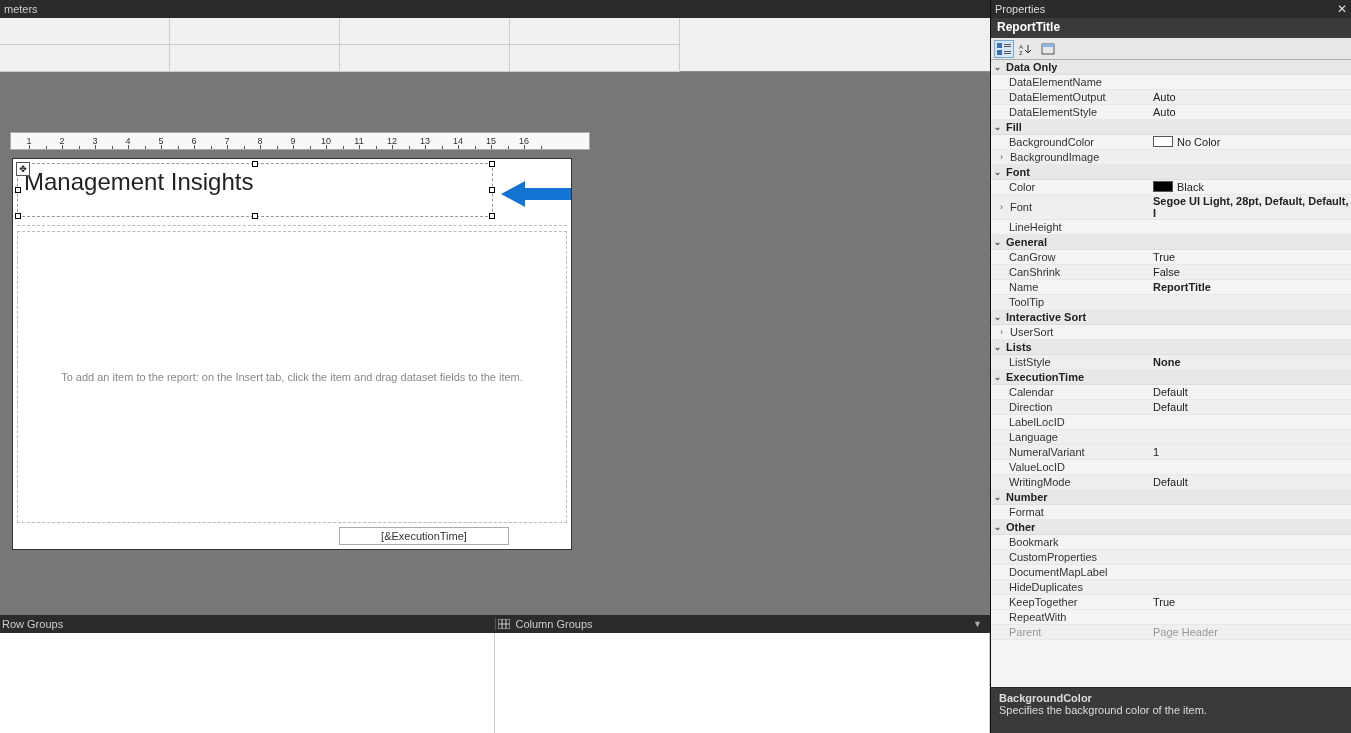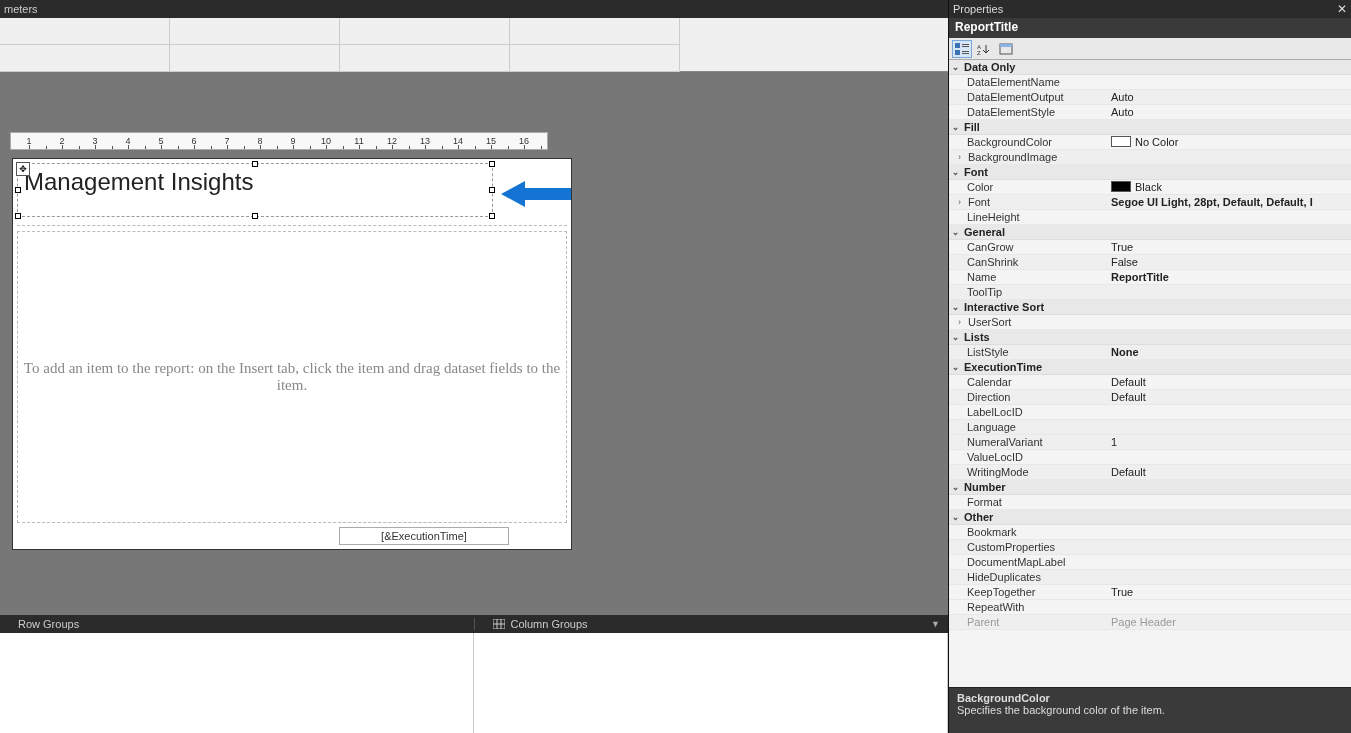--- a/index.html
+++ b/index.html
@@ -17,35 +17,35 @@
   .ruler-ticks { position:relative; height:100%; width:100%; }
   .ruler-tick { position:absolute; top:0; width:1px; height:6px; background:#555; }
   .ruler-label { position:absolute; top:3px; font-size:9px; color:#333; transform:translateX(-50%);}
   .canvas { position:absolute; top:58px; left:12px; width:560px; height:392px; background:#fff; border:1px solid #333; }
   .title-box { position:absolute; top:4px; left:4px; right:78px; height:54px; border:1px dashed #999; }
   .title-text { font-family:"Segoe UI Light","Segoe UI",sans-serif; font-size:24px; font-weight:300; color:#222; padding:4px 6px;}
   .sel-handle { position:absolute; width:6px; height:6px; background:#fff; border:1px solid #000;}
   .move-handle { position:absolute; top:-2px; left:-2px; width:14px; height:14px; border:1px solid #555; background:#fff; display:flex; align-items:center; justify-content:center; font-size:9px;}
   .arrow-callout { position:absolute; top:20px; left:488px; width:70px; height:30px; }
   .body-area { position:absolute; top:72px; left:4px; right:4px; bottom:26px; border:1px dashed #bbb; display:flex; align-items:center; justify-content:center;}
-  .body-hint { font-size:15px; color:#888; text-align:center;font-family:Liberation Serif, serif; }
+  .body-hint { font-size:11px; color:#888; text-align:center; }
   .dotted-line { position:absolute; left:4px; right:4px; border-top:1px dashed #bbb;}
   .footer-box { position:absolute; bottom:4px; right:62px; width:170px; height:18px; border:1px solid #aaa; font-size:11px; text-align:center; color:#333; display:flex; align-items:center; justify-content:center;}
   .groups-bar { height:18px; background:#2b2b2b; display:flex; color:#ccc; font-size:11px; align-items:center;}
-  .groups-bar .col { flex:1; padding-left:18px; display:flex; align-items:center; gap:6px;}
+  .groups-bar .col { flex:1; padding-left:2px; display:flex; align-items:center; gap:6px;}
   .groups-bar .col.right { justify-content:flex-start; border-left:1px solid #555;}
   .groups-body { height:100px; background:#fff; display:flex;}
   .groups-body > div { flex:1; border-right:1px solid #ccc;}
   .groups-bar .chev { margin-left:auto; margin-right:8px; font-size:9px; color:#aaa;}
   .spacer { height:28px; background:#777;}
   .grid-icon { width:12px; height:10px; display:inline-block; }
   .grid-icon svg { display:block; }
 
   
-  .props { width:403px; background:#3a3a3a; display:flex; flex-direction:column; border-left:1px solid #111;}
+  .props { width:361px; background:#3a3a3a; display:flex; flex-direction:column; border-left:1px solid #111;}
   .props-header { height:18px; background:#2b2b2b; color:#ddd; font-size:11px; display:flex; align-items:center; padding:0 4px;}
   .props-header .close { margin-left:auto; font-size:12px; cursor:pointer;}
   .props-objname { height:20px; background:#3a3a3a; color:#fff; font-size:12px; font-weight:bold; padding:2px 6px;}
   .props-toolbar { height:22px; background:#e8e8e8; border-bottom:1px solid #aaa; display:flex; align-items:center; gap:2px; padding:0 3px;}
   .tb-btn { width:20px; height:18px; border:1px solid transparent; display:flex; align-items:center; justify-content:center; font-size:11px; cursor:pointer;}
   .tb-btn.active { border:1px solid #7aa7d8; background:#d6e6f7;}
   .props-grid { flex:1; overflow-y:auto; background:#f4f4f4; font-size:11px; color:#222;}
   .props-grid::-webkit-scrollbar { width:14px; }
   .props-grid::-webkit-scrollbar-track { background:#e0e0e0;}
   .props-grid::-webkit-scrollbar-thumb { background:#b0b0b0; border:1px solid #888;}

